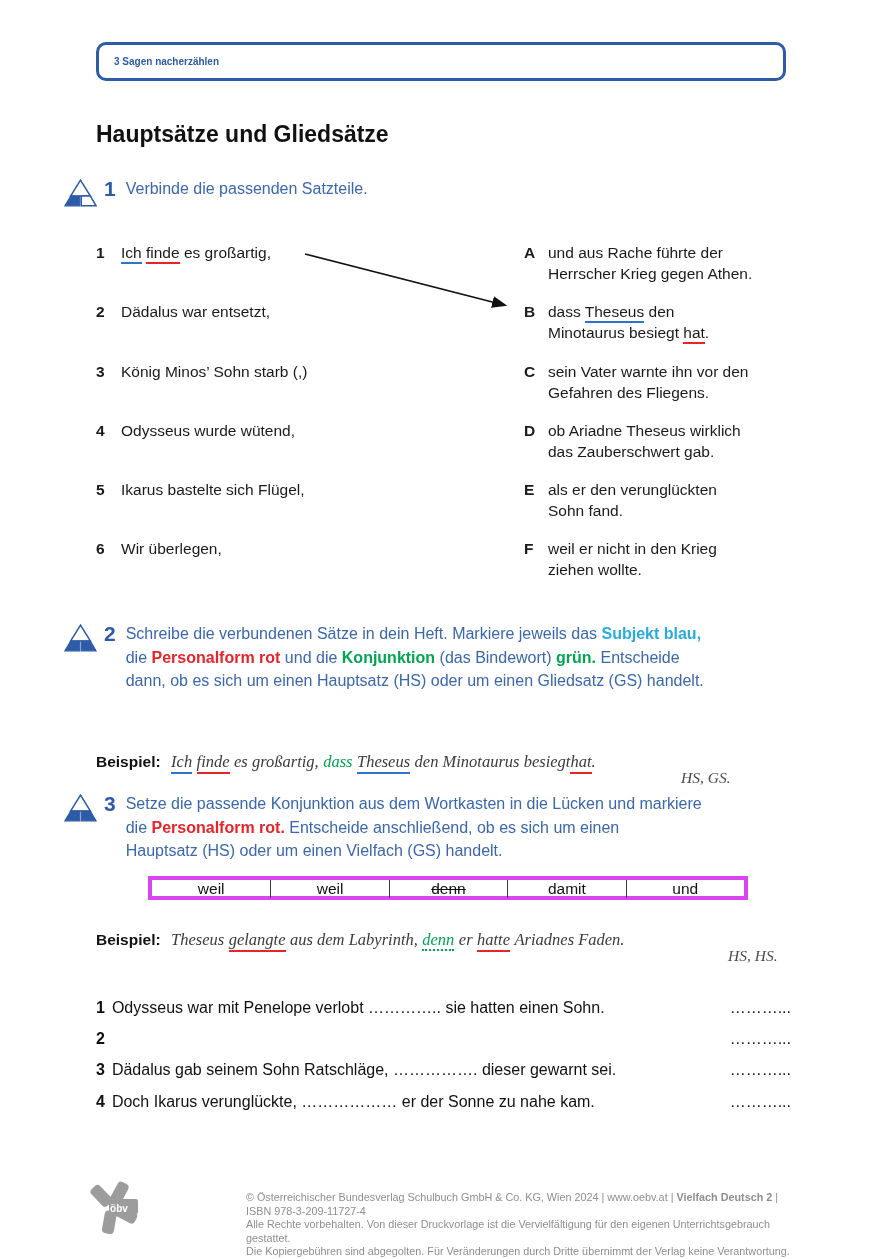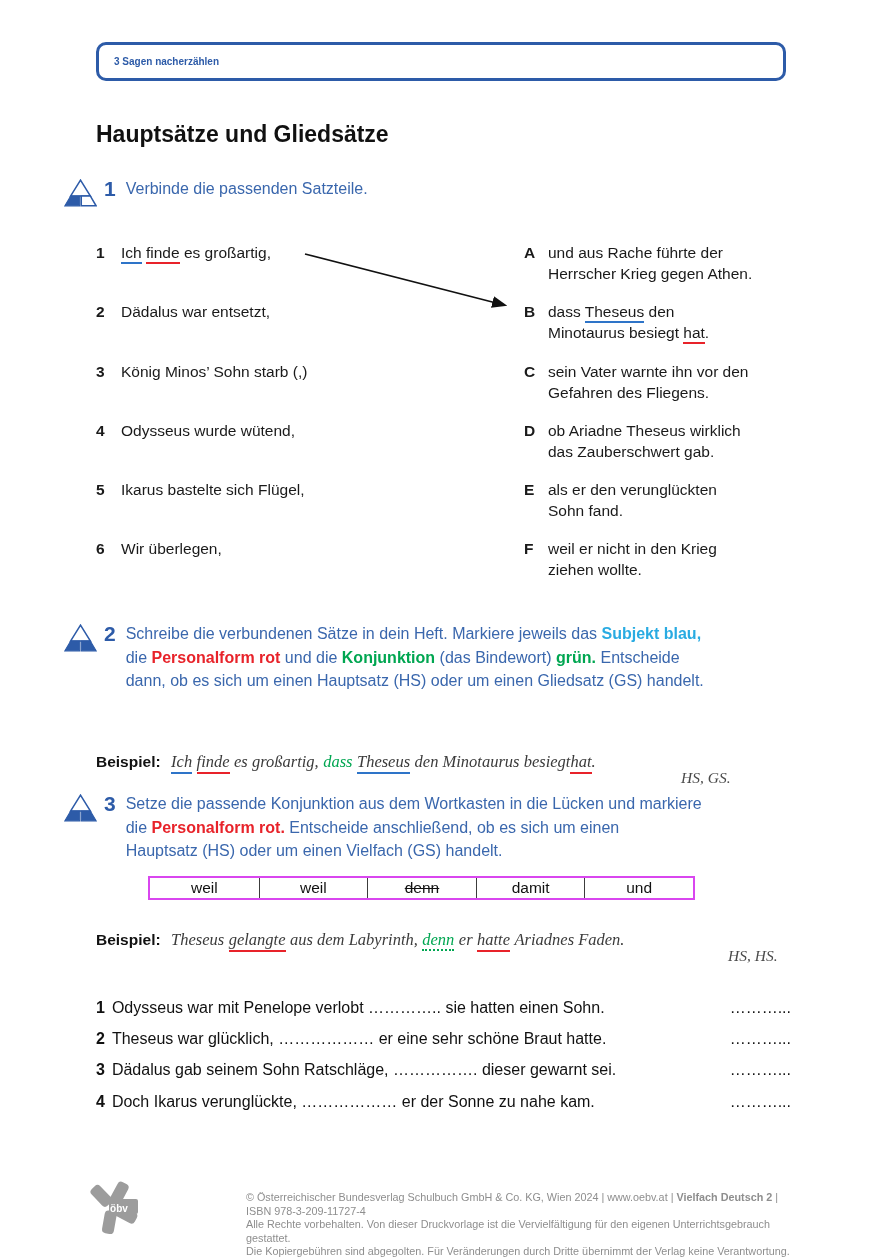--- a/index.html
+++ b/index.html
@@ -44,23 +44,23 @@
   
   .example-row { position:absolute; left:96px; width:700px; white-space:nowrap; }
   .bsp-label { font-weight:bold; font-size:15.5px; color:#111; margin-right:6px; }
   .hw { font-family:"Liberation Serif", serif; font-style:italic; font-size:16.5px; color:#3b3b3b; }
   .hw-green { color:#00A651; }
   .u-dotted { border-bottom:2px dotted #00A651; }
   .hw-result { position:absolute; top:17px; font-family:"Liberation Serif", serif; font-style:italic; font-size:15.5px; color:#4a4a4a; }
 
   
   .wordbox {
-    position:absolute; left:148px; top:876px; width:547px; height:24px;
+    position:absolute; left:148px; top:876px; width:600px; height:24px;
     display:grid; grid-template-columns:repeat(5,1fr);
-    border:2px solid #d946ef; box-sizing:border-box;
+    border:4px solid #d946ef; box-sizing:border-box;
   }
   .wordbox .cell {
     display:flex; align-items:center; justify-content:center;
     font-size:15.5px; color:#111; border-left:1.5px solid #3c3c3c;
   }
   .wordbox .cell:first-child { border-left:none; }
   .wordbox .struck { text-decoration:line-through; }
 
   
   .sentences { position:absolute; left:96px; top:999px; width:695px; }
@@ -196,21 +196,20 @@
   </div>
 
   <div class="sentences">
     <div class="s-row">
       <span class="s-num">1</span>
       <span><span>Odysseus war mit Penelope verlobt</span> <span>…………..</span> <span>sie hatten einen Sohn.</span></span>
       <span class="s-answer">………...</span>
     </div>
     <div class="s-row">
       <span class="s-num">2</span>
-      <span><span>Theseus war glücklich,</span> <span>………………</span> <span>er eine sehr schöne Braut hatte.</span></span>
       <span class="s-answer">………...</span>
     </div>
     <div class="s-row">
       <span class="s-num">3</span>
       <span><span>Dädalus gab seinem Sohn Ratschläge,</span> <span>…………….</span> <span>dieser gewarnt sei.</span></span>
       <span class="s-answer">………...</span>
     </div>
     <div class="s-row">
       <span class="s-num">4</span>
       <span><span>Doch Ikarus verunglückte,</span> <span>………………</span> <span>er der Sonne zu nahe kam.</span></span>

